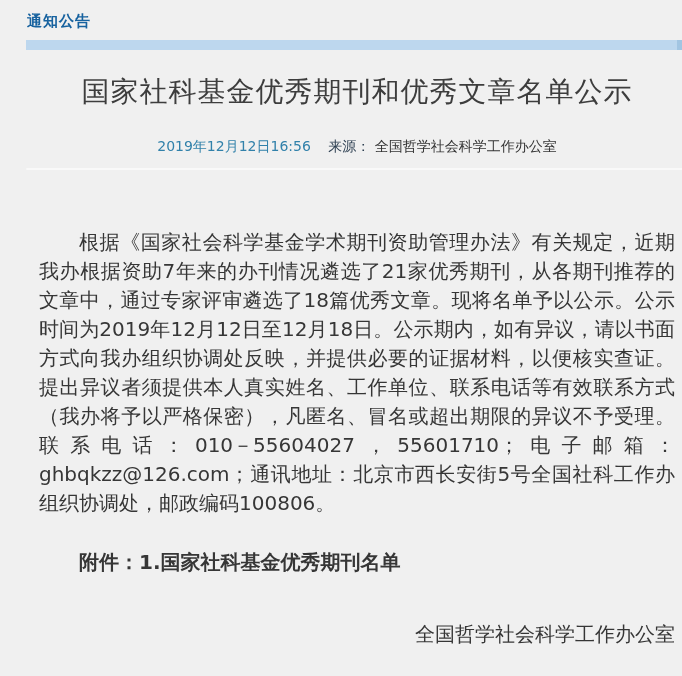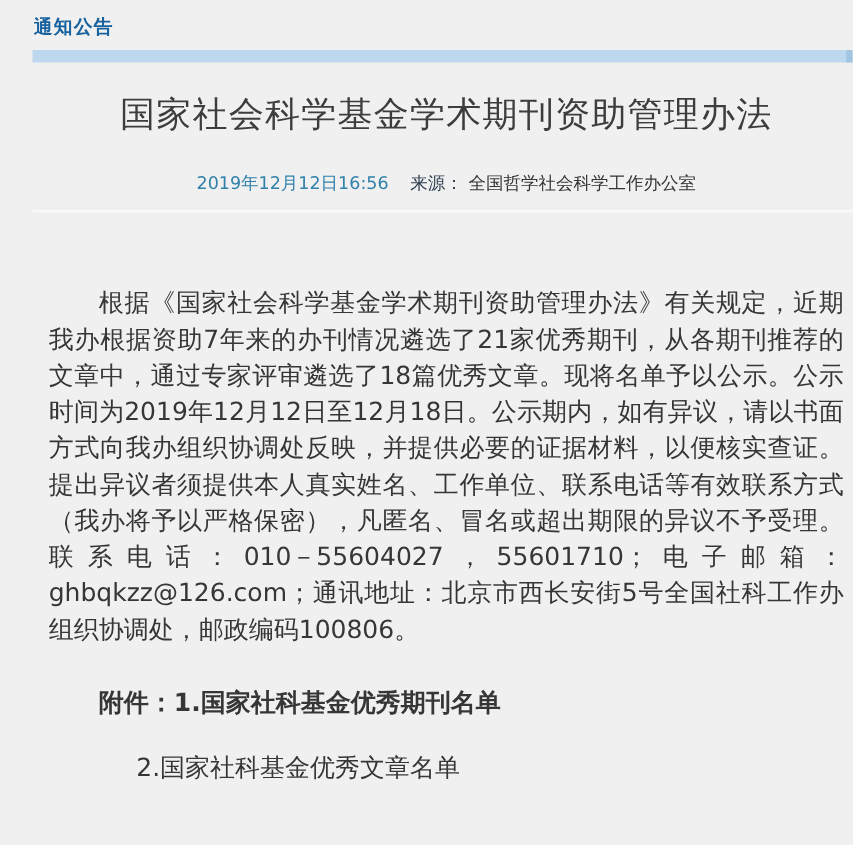--- a/index.html
+++ b/index.html
@@ -76,34 +76,33 @@
 <body>
 
 <div class="page">
 
   <div class="section-title">通知公告</div>
 
   <div class="header-bar">
     <div class="header-bar-end"></div>
   </div>
 
-  <h1 class="article-title">国家社会科学基金学术期刊资助管理办法</h1>
+  <h1 class="article-title">国家社科基金优秀期刊和优秀文章名单公示</h1>
 
   <div class="meta">
     <span class="meta-date">2019年12月12日16:56</span>
     <span class="meta-source-label">来源：</span>
     <span class="meta-source">全国哲学社会科学工作办公室</span>
   </div>
 
   <div class="divider"></div>
 
   <div class="article-body">
 
     <p class="body-paragraph">根据《国家社会科学基金学术期刊资助管理办法》有关规定，近期我办根据资助7年来的办刊情况遴选了21家优秀期刊，从各期刊推荐的文章中，通过专家评审遴选了18篇优秀文章。现将名单予以公示。公示时间为2019年12月12日至12月18日。公示期内，如有异议，请以书面方式向我办组织协调处反映，并提供必要的证据材料，以便核实查证。提出异议者须提供本人真实姓名、工作单位、联系电话等有效联系方式（我办将予以严格保密），凡匿名、冒名或超出期限的异议不予受理。联系电话：010－55604027，55601710；电子邮箱：ghbqkzz@126.com；通讯地址：北京市西长安街5号全国社科工作办组织协调处，邮政编码100806。</p>
 
     <p class="attachment-line-1"><span>附件：</span><span>1.国家社科基金优秀期刊名单</span></p>
 
-    <p class="attachment-line-2"><span>2.国家社科基金优秀文章名单</span></p>
 
     <p class="signature">全国哲学社会科学工作办公室</p>
 
   </div>
 </div>
 
 </body></html>

